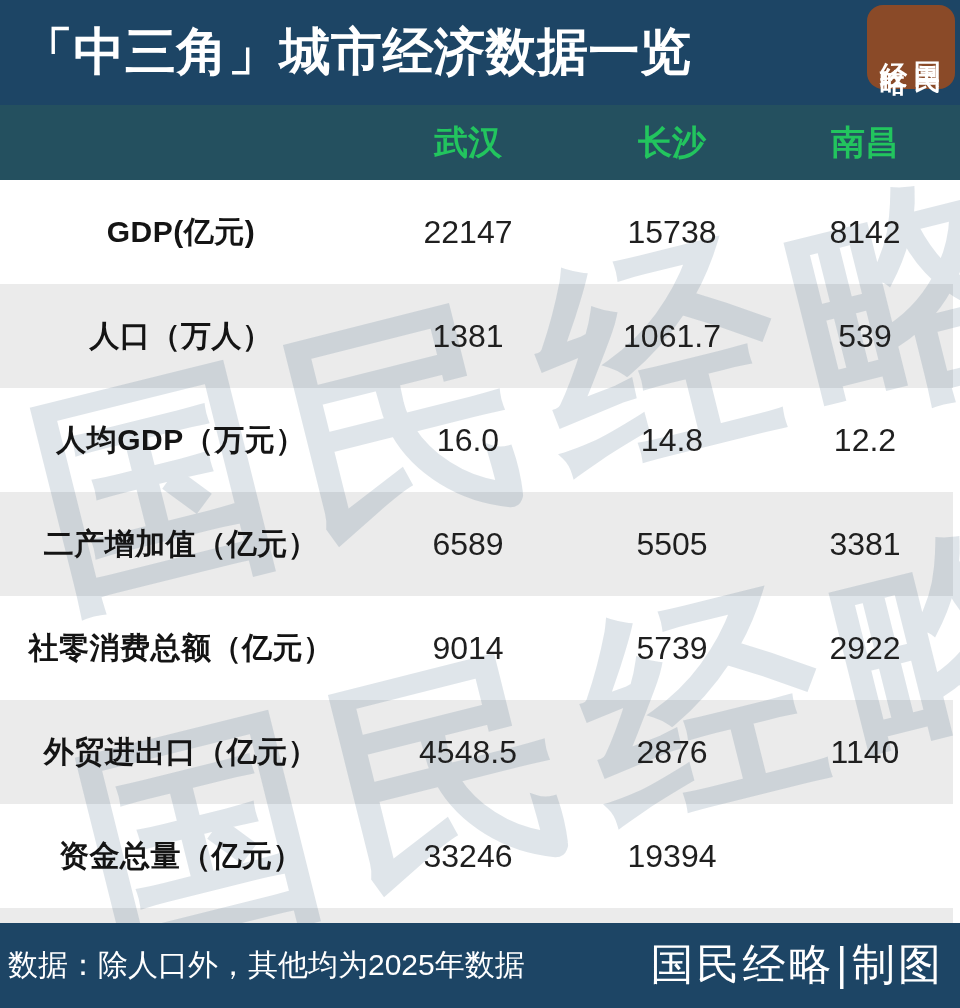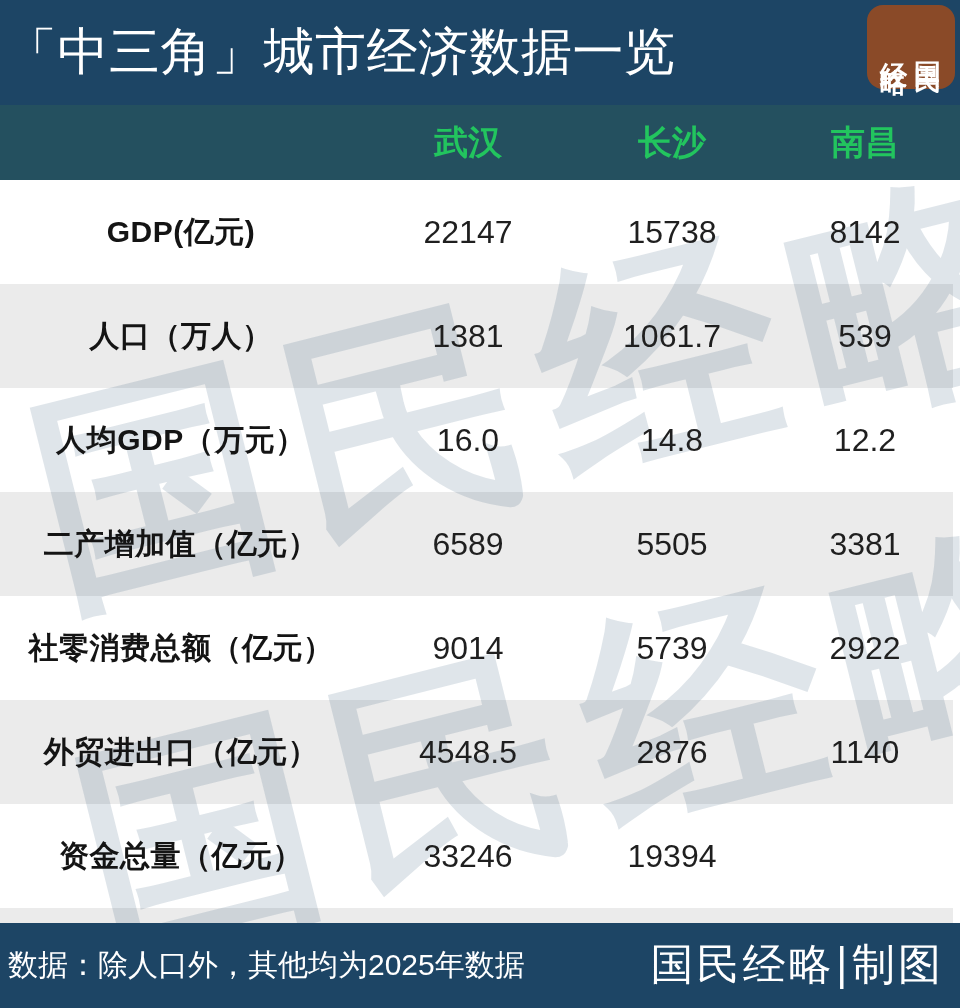--- a/index.html
+++ b/index.html
@@ -7,21 +7,21 @@
     width:960px;height:1008px;overflow:hidden;position:relative;
     font-family:"Liberation Sans", sans-serif;
     -webkit-font-smoothing:antialiased;
   }
   
   .title-bar{
     height:105px;background:#1d4565;position:relative;
     display:flex;align-items:center;
   }
   .page-title{
-    margin:0 0 0 6px;color:#ffffff;font-size:51px;font-weight:normal;
+    margin:0 0 0 22px;color:#ffffff;font-size:51px;font-weight:bold;
     letter-spacing:0.5px;white-space:nowrap;
   }
   .logo{
     position:absolute;top:5px;right:5px;width:88px;height:84px;
     background:#8a4a28;border-radius:16px;
     display:flex;flex-direction:row-reverse;align-items:center;justify-content:center;
     gap:7px;box-sizing:border-box;padding:4px 0;
   }
   .logo span{
     writing-mode:vertical-rl;text-orientation:upright;

